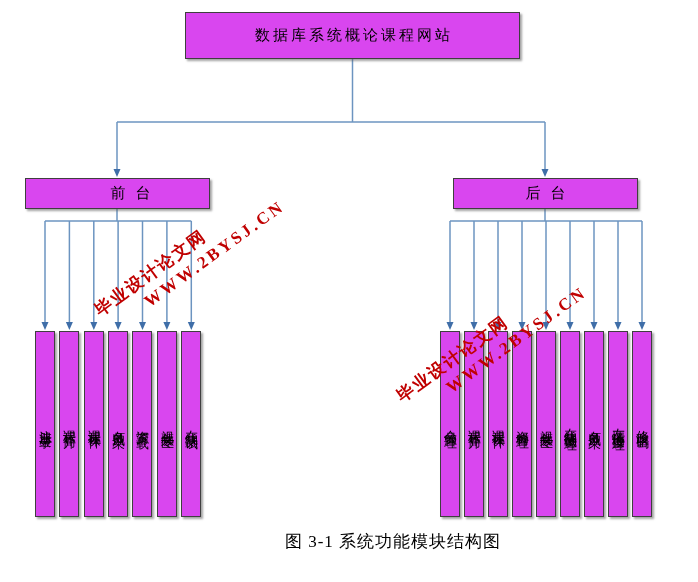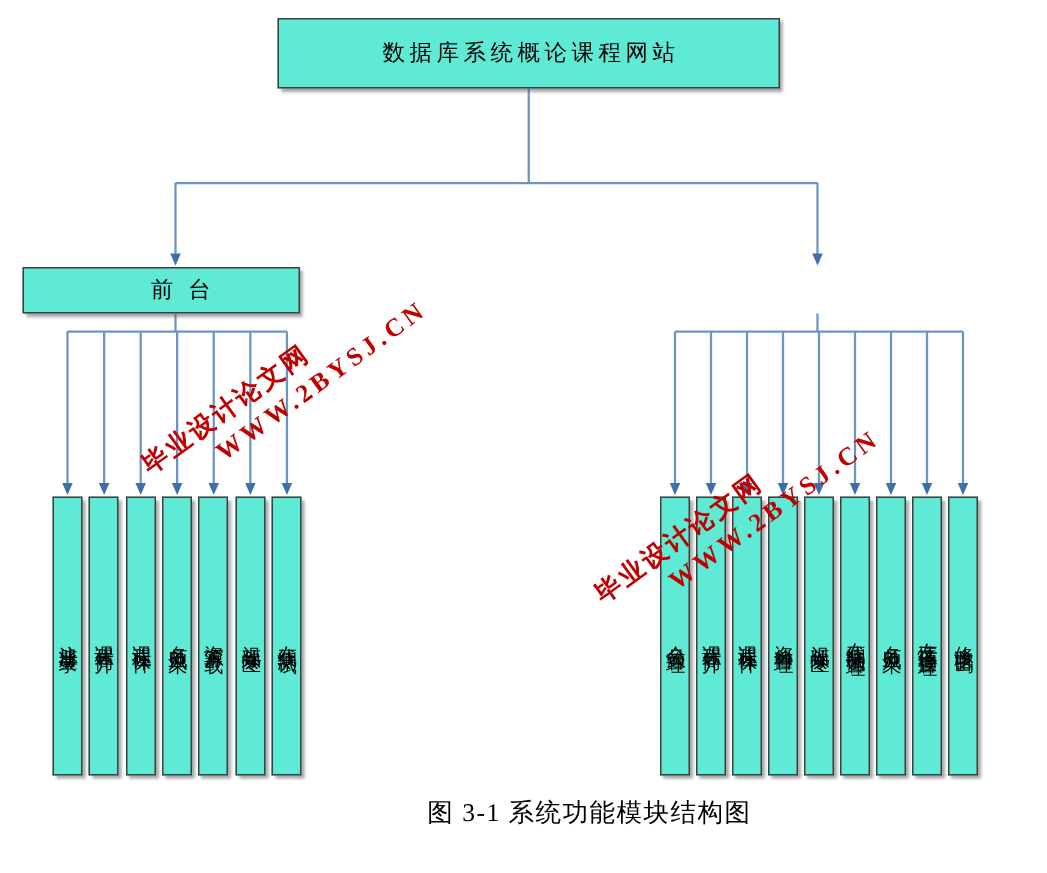--- a/index.html
+++ b/index.html
@@ -19,21 +19,21 @@
   .connectors {
     position: absolute;
     left: 0;
     top: 0;
     pointer-events: none;
     z-index: 1;
   }
   .box {
     position: absolute;
     box-sizing: border-box;
-    background: #5eead4;
+    background: #d946ef;
     border: 1px solid #3f3f3f;
     box-shadow: 2px 2px 2px rgba(90, 90, 90, 0.55);
     display: flex;
     align-items: center;
     justify-content: center;
     z-index: 2;
   }
   .root-box {
     left: 185px;
     top: 12px;
@@ -44,21 +44,21 @@
     padding-left: 3px;
   }
   .branch-box {
     top: 178px;
     width: 185px;
     height: 31px;
     font-size: 15px;
     letter-spacing: 10px;
     padding-left: 10px;
   }
-  .front-box { left: 15px; padding-left: 36px; }
+  .front-box { left: 25px; padding-left: 36px; }
   .back-box  { left: 453px; }
   .vbox {
     top: 331px;
     width: 20px;
     height: 186px;
     font-size: 13px;
   }
   .vtext {
     writing-mode: vertical-rl;
     text-orientation: upright;
@@ -156,20 +156,21 @@
       <path d="M590.5,322 L597.5,322 L594,330 Z"></path>
       <path d="M614.5,322 L621.5,322 L618,330 Z"></path>
       <path d="M638.5,322 L645.5,322 L642,330 Z"></path>
     </g>
   </svg>
 
   <div class="box root-box">数据库系统概论课程网站</div>
 
   <div class="box branch-box front-box">前台</div>
 
+  <div class="box branch-box back-box">后台</div>
 
   <div class="box vbox" style="left:35px">
       <span class="vtext">注册登录</span>
     </div>
   <div class="box vbox" style="left:59px">
       <span class="vtext">课程简介</span>
     </div>
   <div class="box vbox" style="left:84px">
       <span class="vtext">课程课件</span>
     </div>

